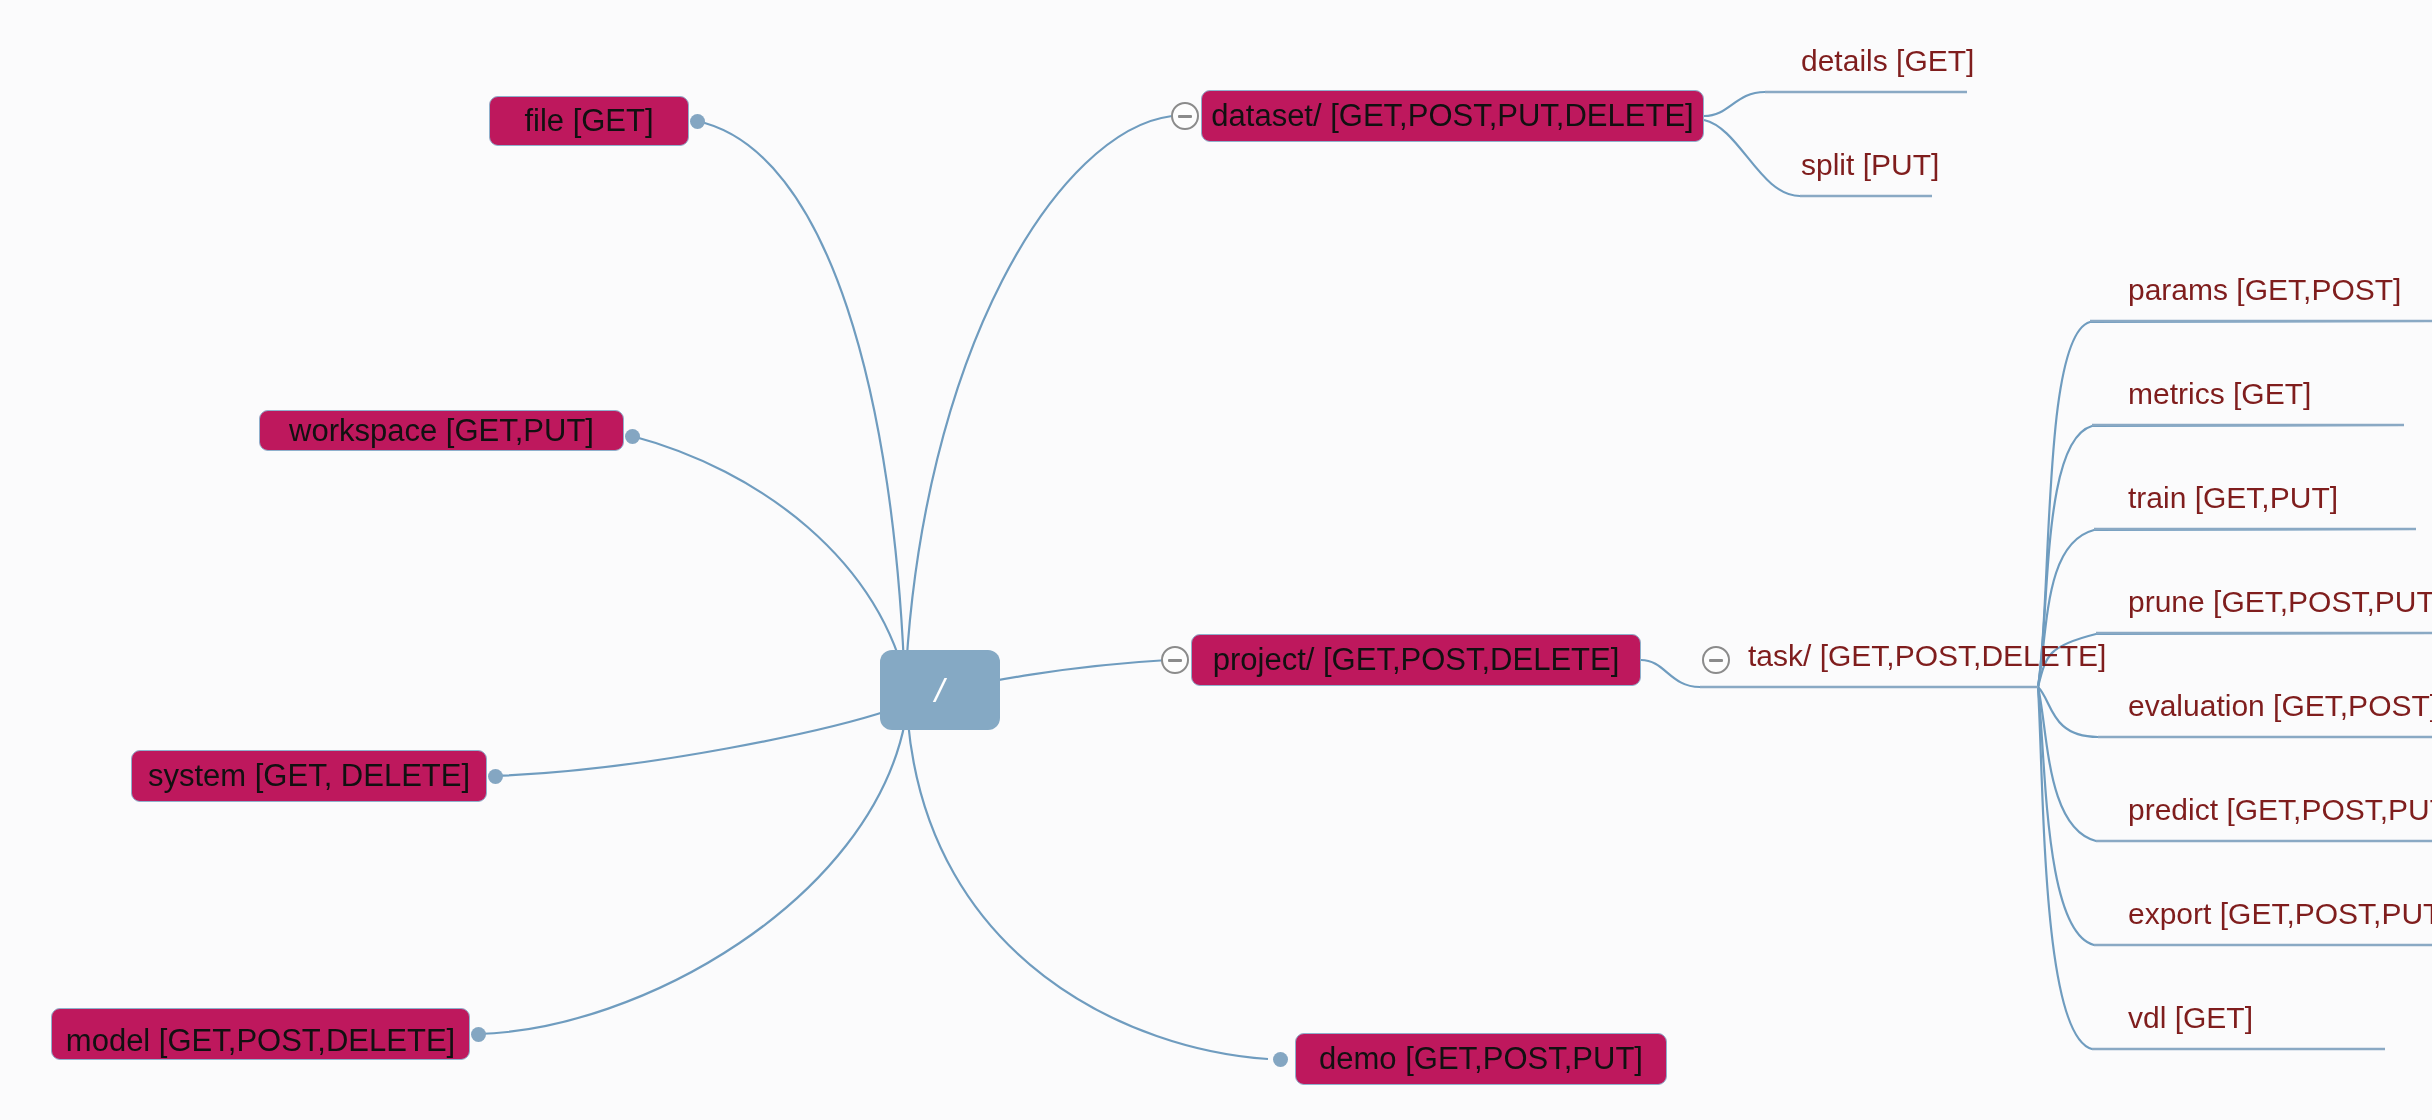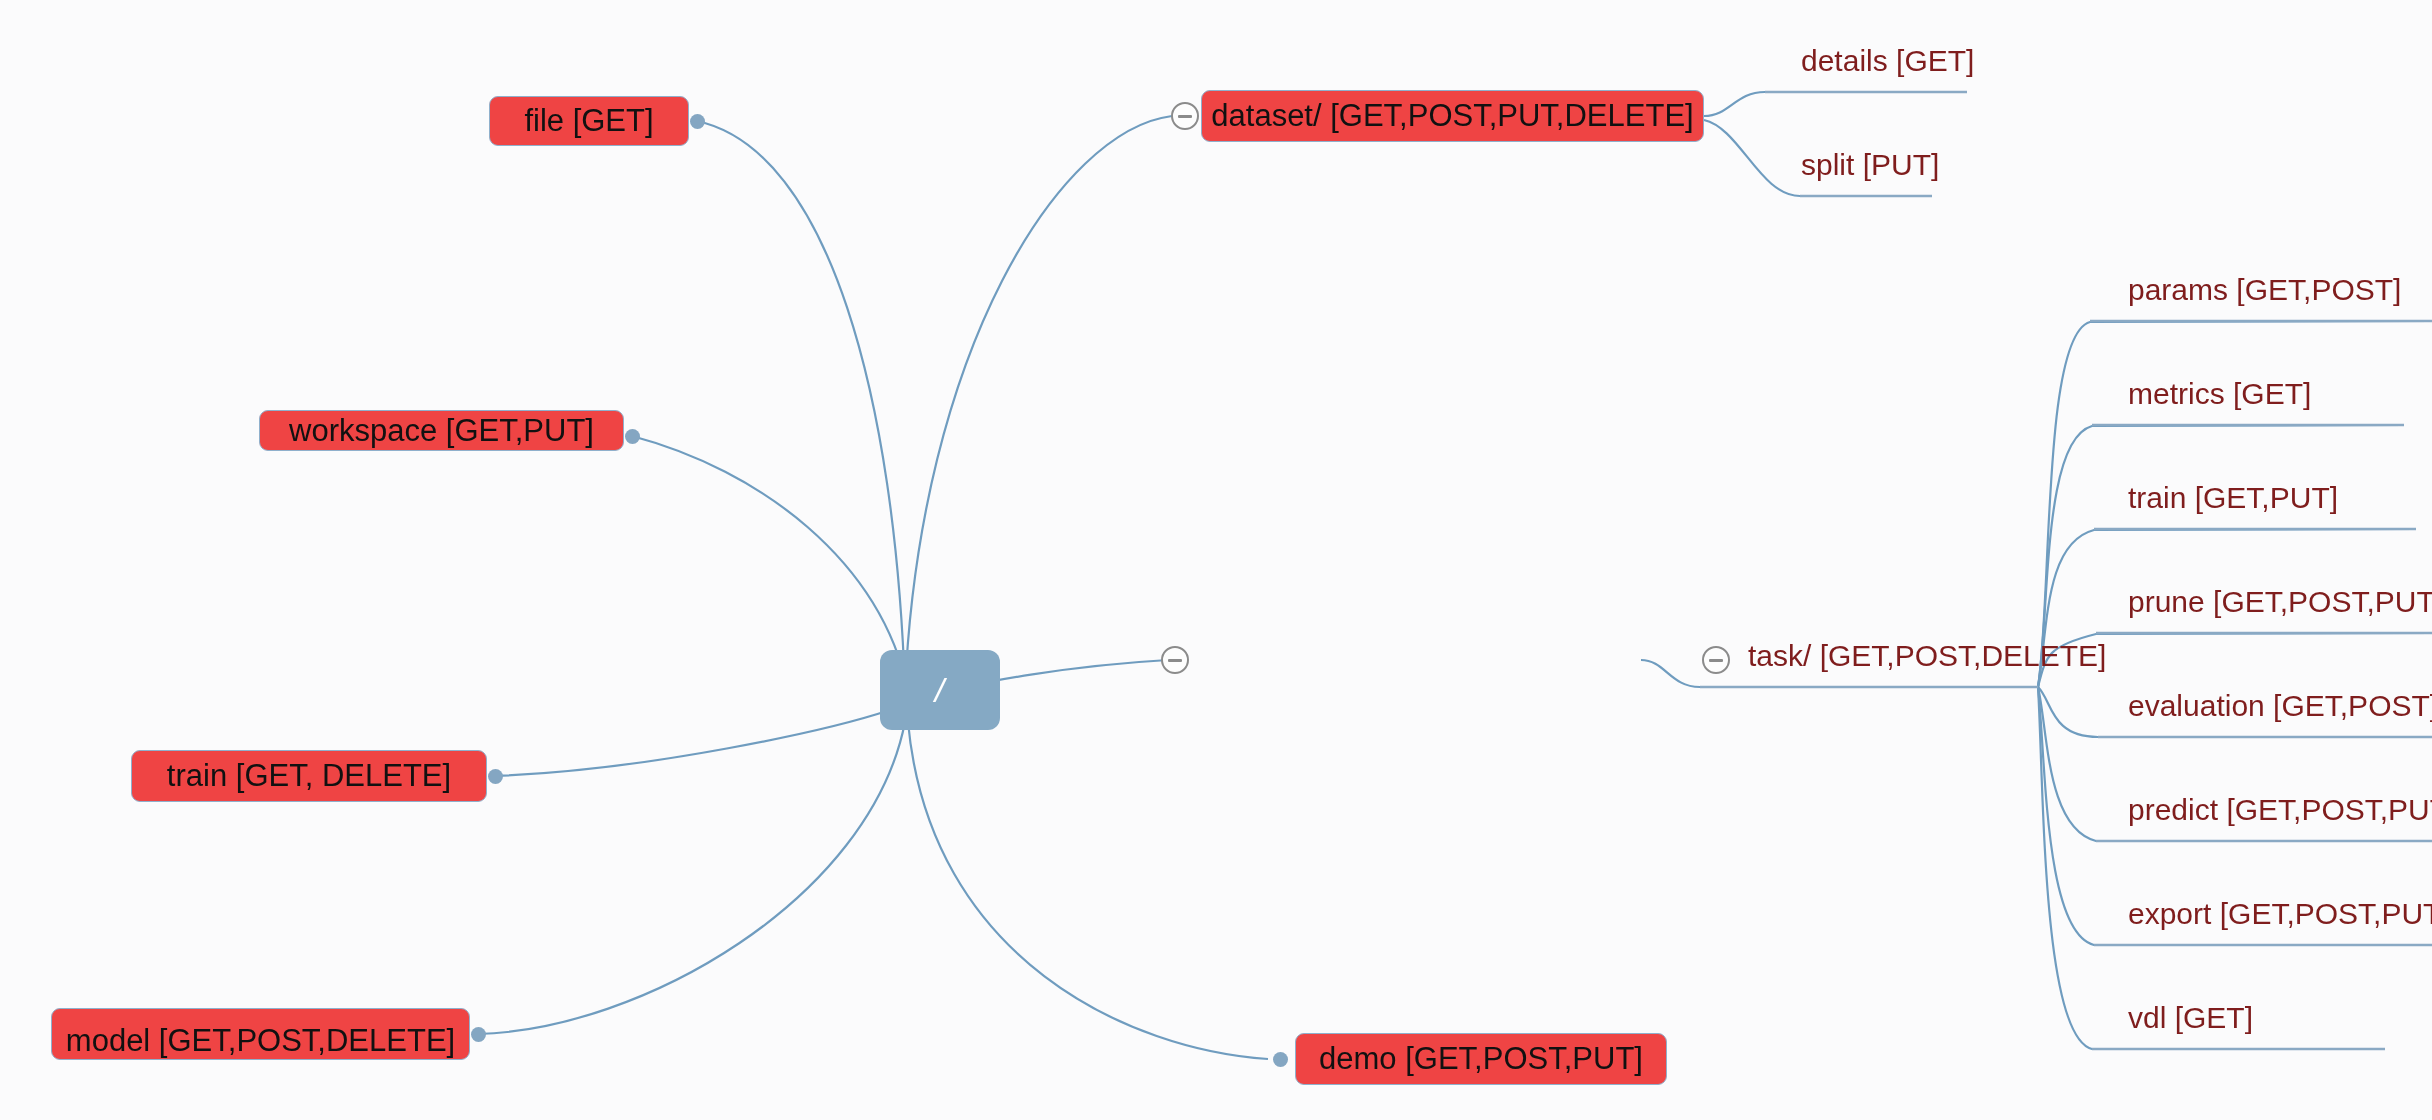--- a/index.html
+++ b/index.html
@@ -42,21 +42,21 @@
     display: flex;
     align-items: center;
     justify-content: center;
     color: #ffffff;
     font-size: 34px;
     font-style: italic;
     letter-spacing: 1px;
   }
   .box-node {
     position: absolute;
-    background: #ef4444;
+    background: #be185d;
     border: 1.6px solid #8fb0cc;
     border-radius: 9px;
     display: flex;
     align-items: center;
     justify-content: center;
     box-sizing: border-box;
     color: #111111;
     font-size: 31px;
     white-space: nowrap;
     padding: 0 22px;
@@ -146,21 +146,21 @@
     <span>file [GET]</span>
   </div>
   <div class="dot" style="left:690px; top:114px;"></div>
 
   <div class="box-node" style="left:259px; top:410px; width:365px; height:41px;">
     <span>workspace [GET,PUT]</span>
   </div>
   <div class="dot" style="left:625px; top:429px;"></div>
 
   <div class="box-node" style="left:131px; top:750px; width:356px; height:52px;">
-    <span>train [GET, DELETE]</span>
+    <span>system [GET, DELETE]</span>
   </div>
   <div class="dot" style="left:488px; top:769px;"></div>
 
   <div class="box-node" style="left:51px; top:1008px; width:419px; height:52px;align-items:flex-end;">
     <span>model [GET,POST,DELETE]</span>
   </div>
   <div class="dot" style="left:471px; top:1027px;"></div>
 
   <div class="collapse-icon" style="left:1171px; top:102px;"></div>
   <div class="box-node" style="left:1201px; top:90px; width:503px; height:52px;">
@@ -168,20 +168,23 @@
   </div>
 
   <div class="text-node" style="left:1801px; top:46px;">
     <span>details [GET]</span>
   </div>
   <div class="text-node" style="left:1801px; top:150px;">
     <span>split [PUT]</span>
   </div>
 
   <div class="collapse-icon" style="left:1161px; top:646px;"></div>
+  <div class="box-node" style="left:1191px; top:634px; width:450px; height:52px;">
+    <span>project/ [GET,POST,DELETE]</span>
+  </div>
 
   <div class="collapse-icon" style="left:1702px; top:646px;"></div>
   <div class="text-node" style="left:1748px; top:641px;">
     <span>task/ [GET,POST,DELETE]</span>
   </div>
 
   <div class="text-node" style="left:2128px; top:275px;">
     <span>params [GET,POST]</span>
   </div>
   <div class="text-node" style="left:2128px; top:379px;">

